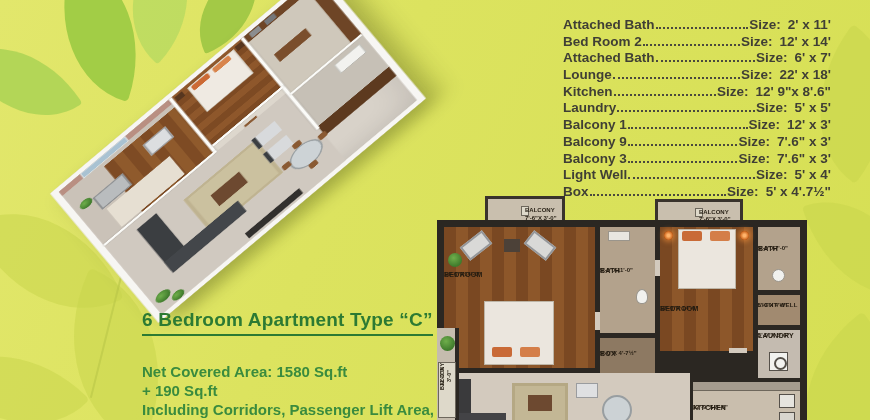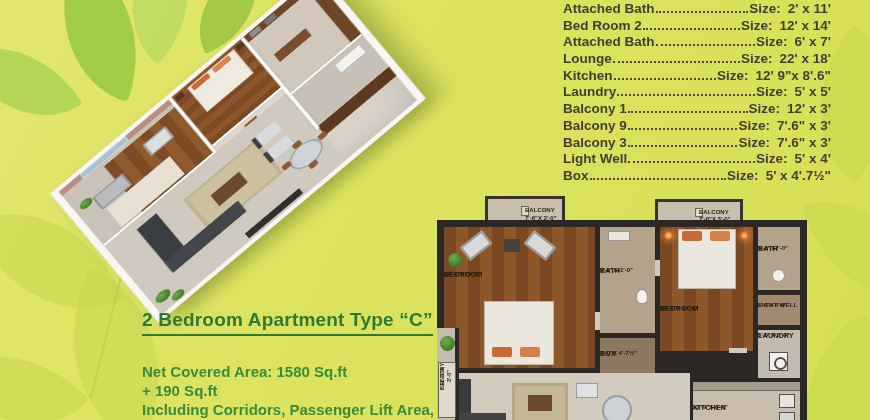--- a/index.html
+++ b/index.html
@@ -74,21 +74,21 @@
   .pl3{left:6px;top:42px;width:15px;height:15px;}
   .wall{background:#fbfbf8;box-shadow:0 0 2px rgba(0,0,0,.25);}
   .wV1{left:146px;top:0;width:4px;height:132px;}
   .wV2{left:242px;top:0;width:4px;height:222px;}
   .wH1{left:0;top:129px;width:150px;height:4px;}
   .wH2{left:150px;top:117px;width:95px;height:4px;}
   .wH3{left:245px;top:137px;width:95px;height:4px;}
   
   .sizelist{position:absolute;left:563px;top:1px;width:268px;color:#403f35;font-weight:bold;font-size:13.5px;}
   .srow{display:flex;align-items:baseline;line-height:16.7px;height:16.7px;}
-  .srow .lbl{white-space:nowrap;}
+  .srow .lbl{white-space:nowrap;margin-top:16px;}
   .srow .dots{flex:1;min-width:6px;border-bottom:2px dotted #4a493e;margin:0 1px 3px 1px;}
   .srow .pre{white-space:nowrap;}
   .srow .val{white-space:nowrap;margin-left:7px;}
   
   .plan2d{position:absolute;left:437px;top:196px;width:370px;height:230px;}
   .plan2d *{position:absolute;box-sizing:border-box;}
   .p-body{left:0;top:24px;width:370px;height:210px;background:#2b2722;}
   .balc{background:#39332c;padding:3px;}
   .balc-lt{left:48px;top:0;width:80px;height:30px;}
   .balc-rt{left:218px;top:3px;width:88px;height:27px;}
@@ -394,21 +394,21 @@
           <span>12'-0"X 3'-0"</span>
         </div>
       </div>
       <div class="door door1"></div>
       <div class="door door2"></div>
       <div class="door door3"></div>
     </div>
   </div>
 
   <div class="titleblock">
-    <span class="apt-title">2 Bedroom Apartment Type “C”</span>
+    <span class="apt-title">6 Bedroom Apartment Type “C”</span>
   </div>
   <div class="areablock">
     <div>Net Covered Area: 1580 Sq.ft</div>
     <div>+ 190 Sq.ft</div>
     <div>Including Corridors, Passenger Lift Area,</div>
   </div>
 
 </div>
 
 </body></html>

